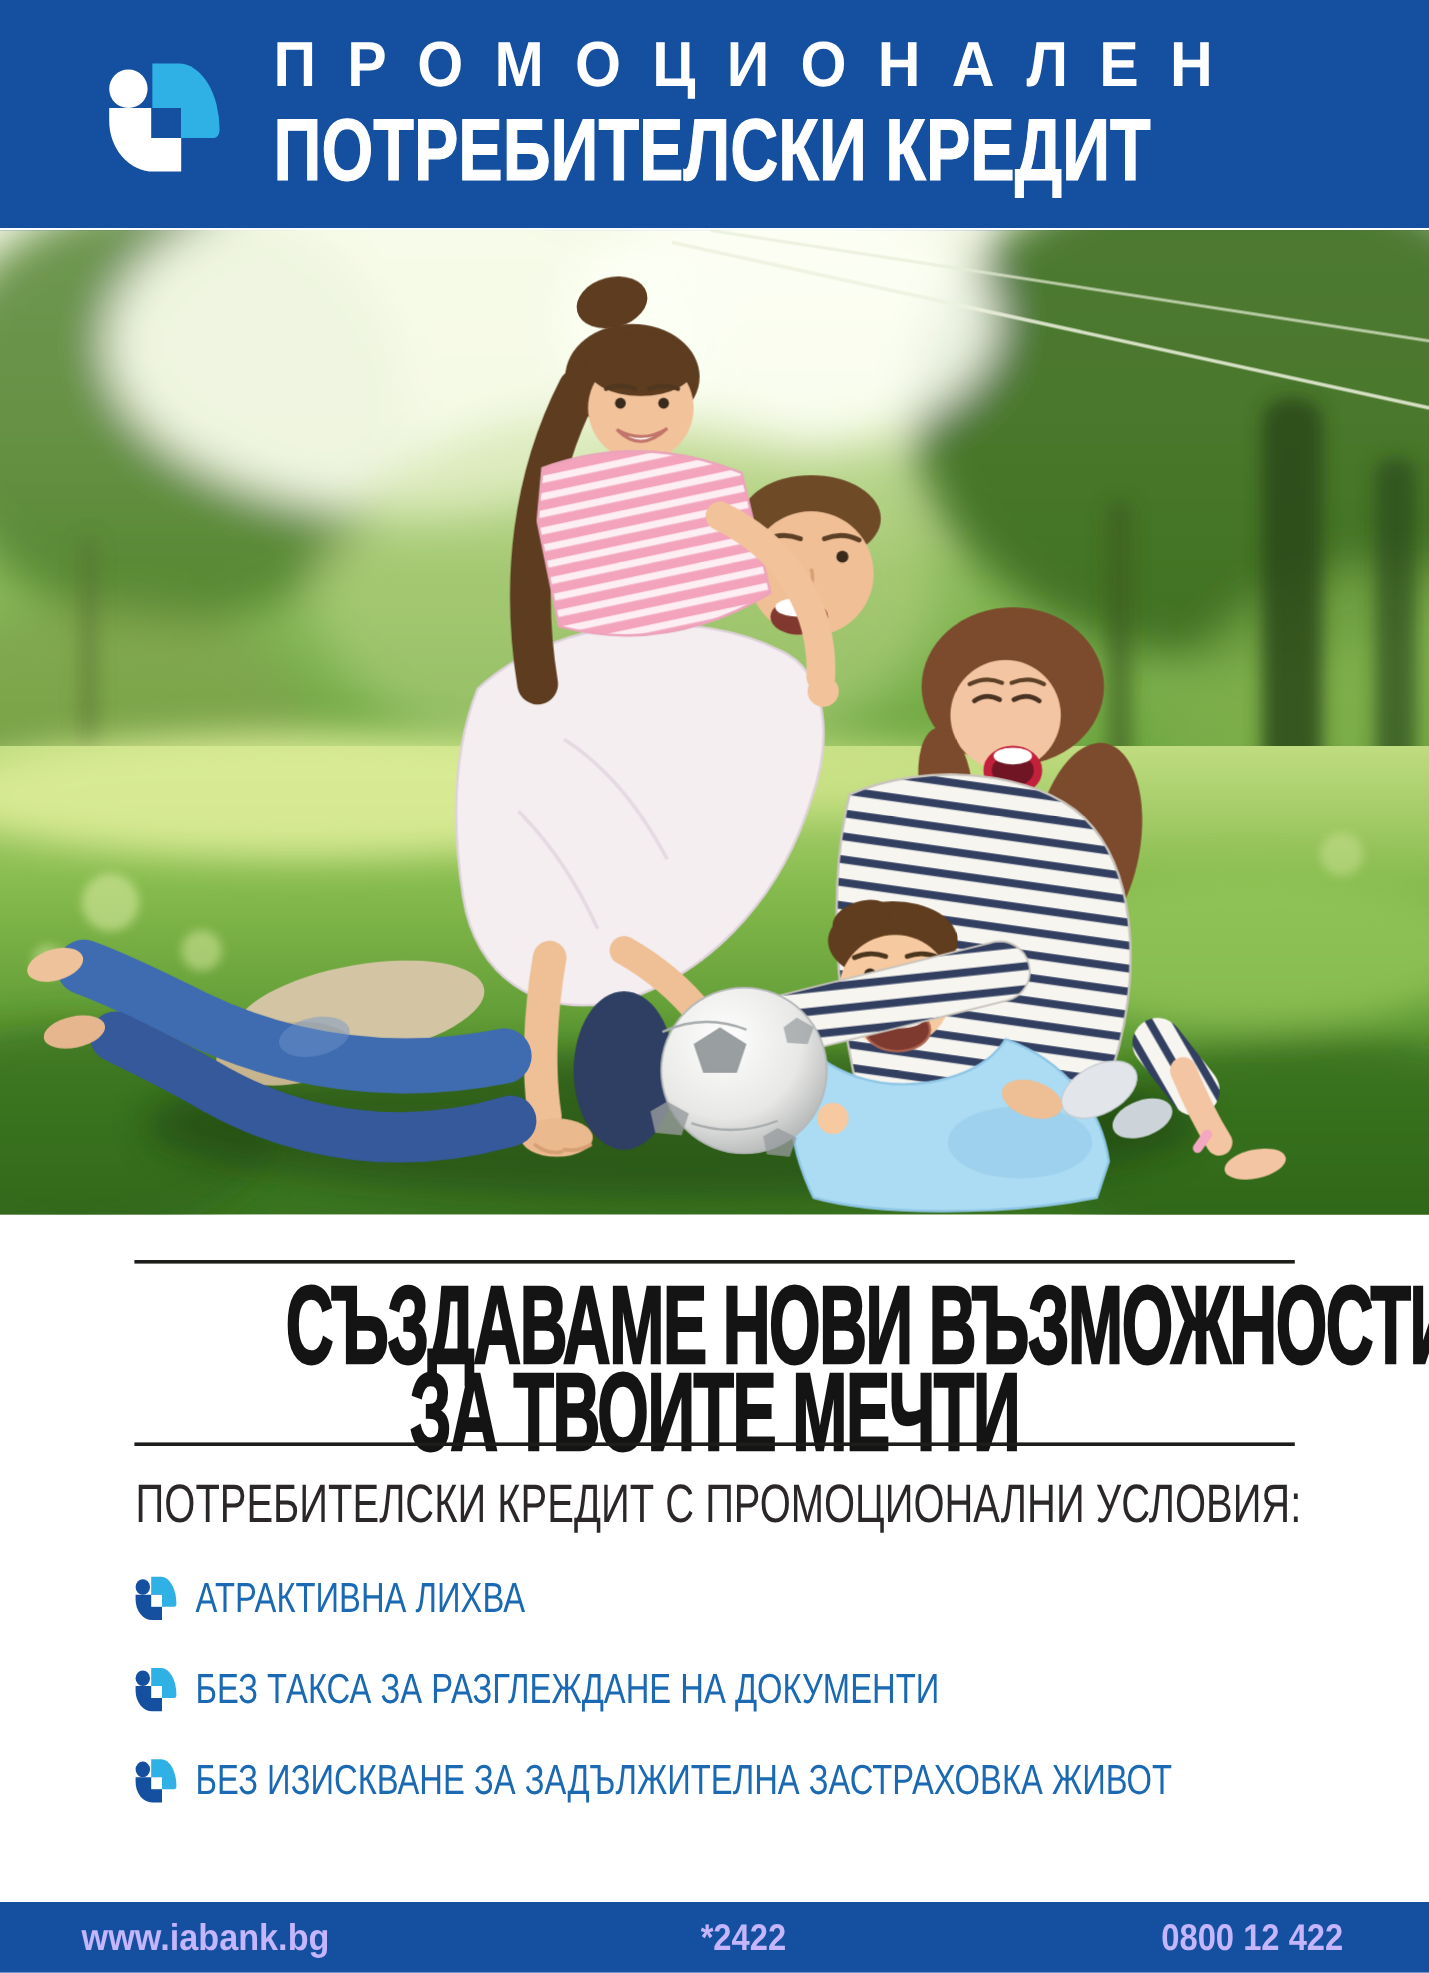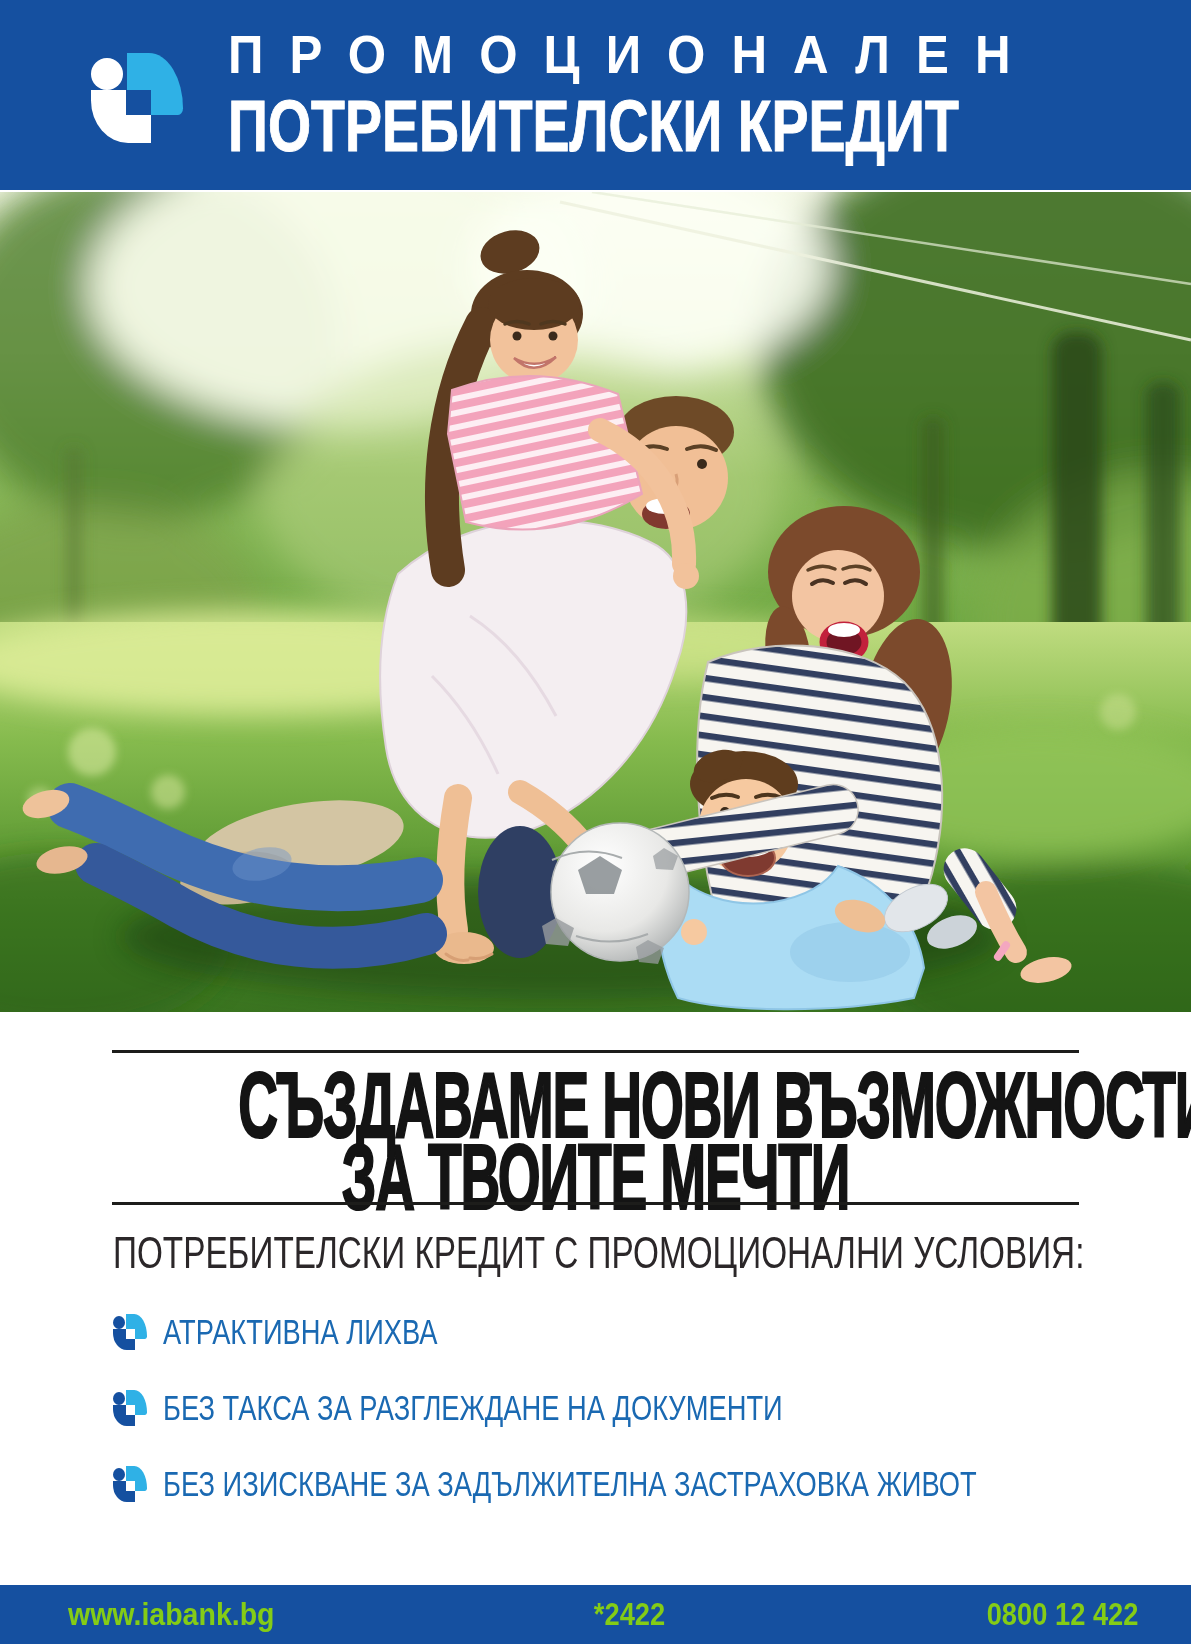--- a/index.html
+++ b/index.html
@@ -30,21 +30,21 @@
   .rule-top{top:1050px;}
   .rule-bottom{top:1202px;}
   .headline{position:absolute;left:0;top:1048px;width:1191px;text-align:center;color:#141414;font-weight:bold;}
   .hl{display:block;font-size:92px;line-height:72px;letter-spacing:-2px;transform:scaleX(.60);transform-origin:50% 50%;white-space:nowrap;-webkit-text-stroke:2.2px #141414;}
   .subhead{position:absolute;left:113px;top:1228px;font-size:45px;color:#2b2729;white-space:nowrap;transform:scaleX(.74);transform-origin:0 0;line-height:50px;}
   .bullets{position:absolute;left:113px;top:1312px;margin:0;padding:0;list-style:none;}
   .bullet{display:flex;align-items:center;height:40px;margin-bottom:36px;}
   .bullet-label{font-size:35px;color:var(--bullet-blue,#1a69b2);white-space:nowrap;transform:scaleX(.78);transform-origin:0 50%;}
 
   
-  .footer{position:absolute;left:0;top:1585px;width:1191px;height:59px;background:var(--brand-blue,#1550a0);display:flex;align-items:center;justify-content:space-between;box-sizing:border-box;padding:0 53px 0 68px;color:#84cc16;font-weight:bold;font-size:31px;}
+  .footer{position:absolute;left:0;top:1585px;width:1191px;height:59px;background:var(--brand-blue,#1550a0);display:flex;align-items:center;justify-content:space-between;box-sizing:border-box;padding:0 72px 0 68px;color:#c4b5fd;font-weight:bold;font-size:31px;}
   .footer span{white-space:nowrap;}
   .footer .f-left{transform:scaleX(.92);transform-origin:0 50%;}
   .footer .f-mid{transform:scaleX(.88);transform-origin:50% 50%;}
   .footer .f-right{transform:scaleX(.88);transform-origin:100% 50%;}
 </style>
 </head>
 <body>
 
 <div class="poster">
 

